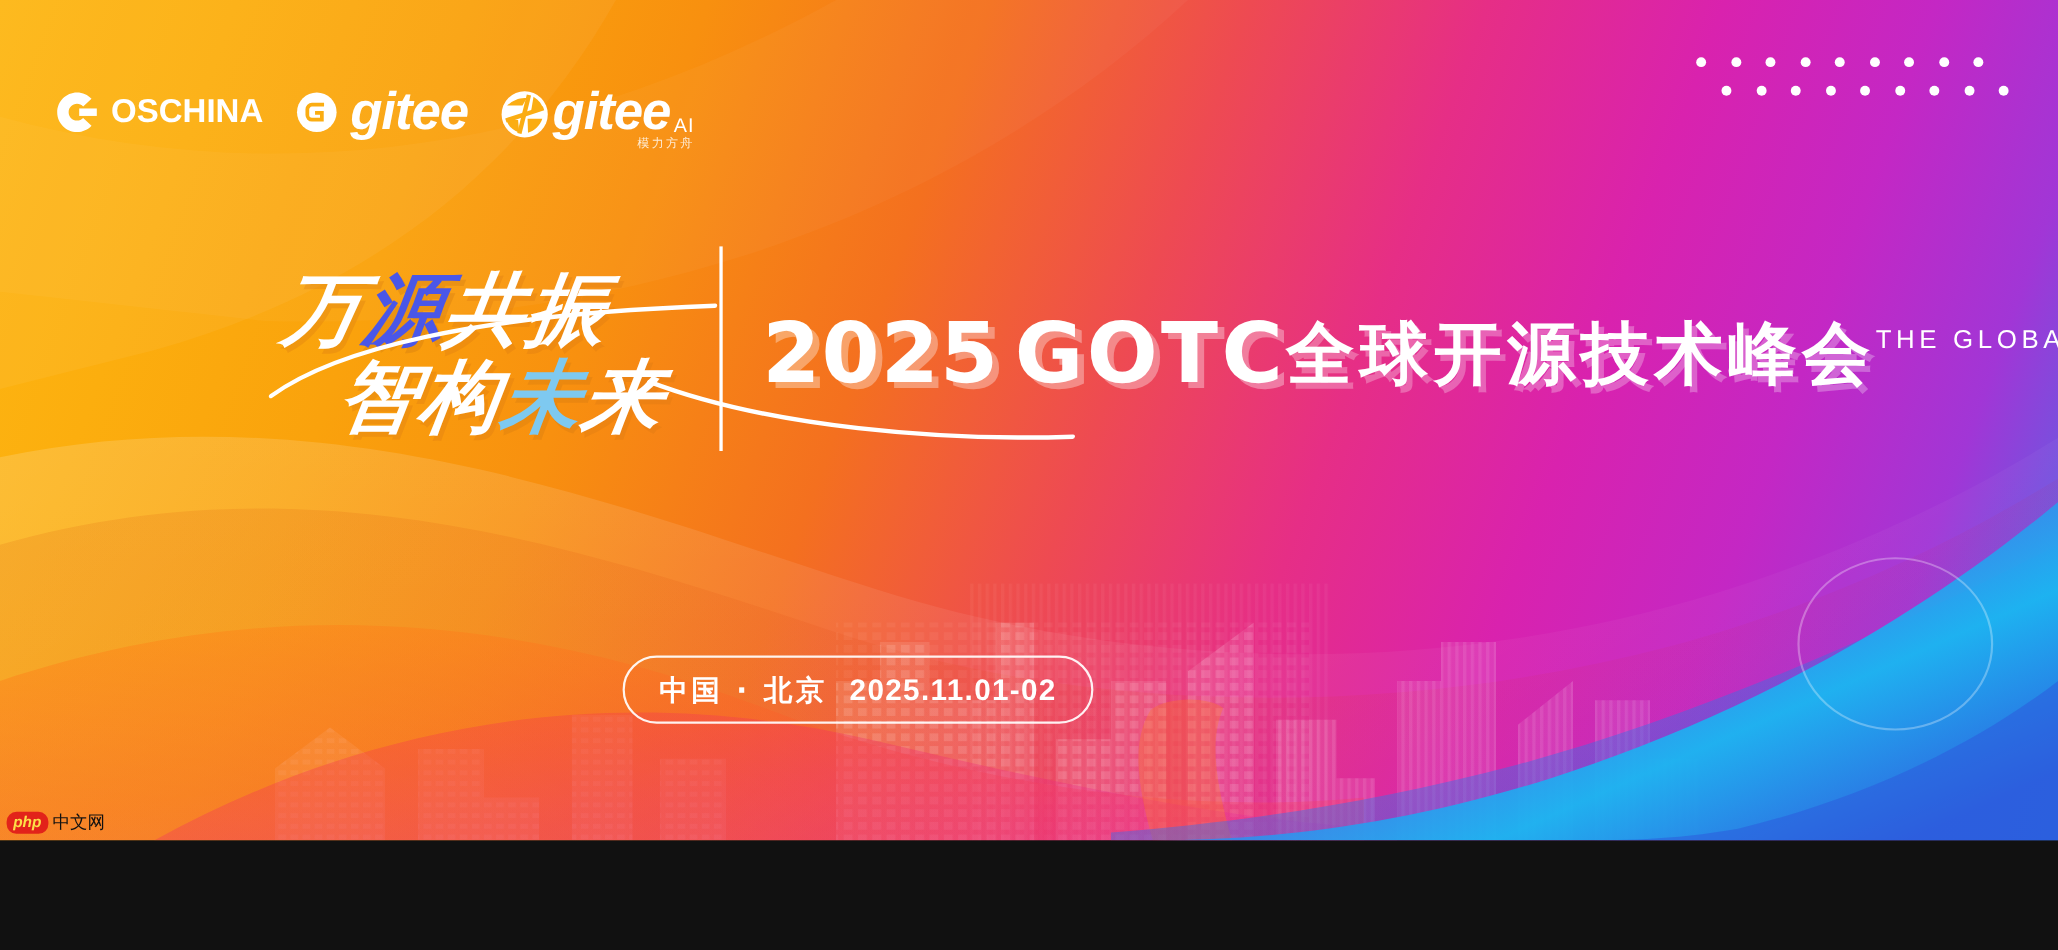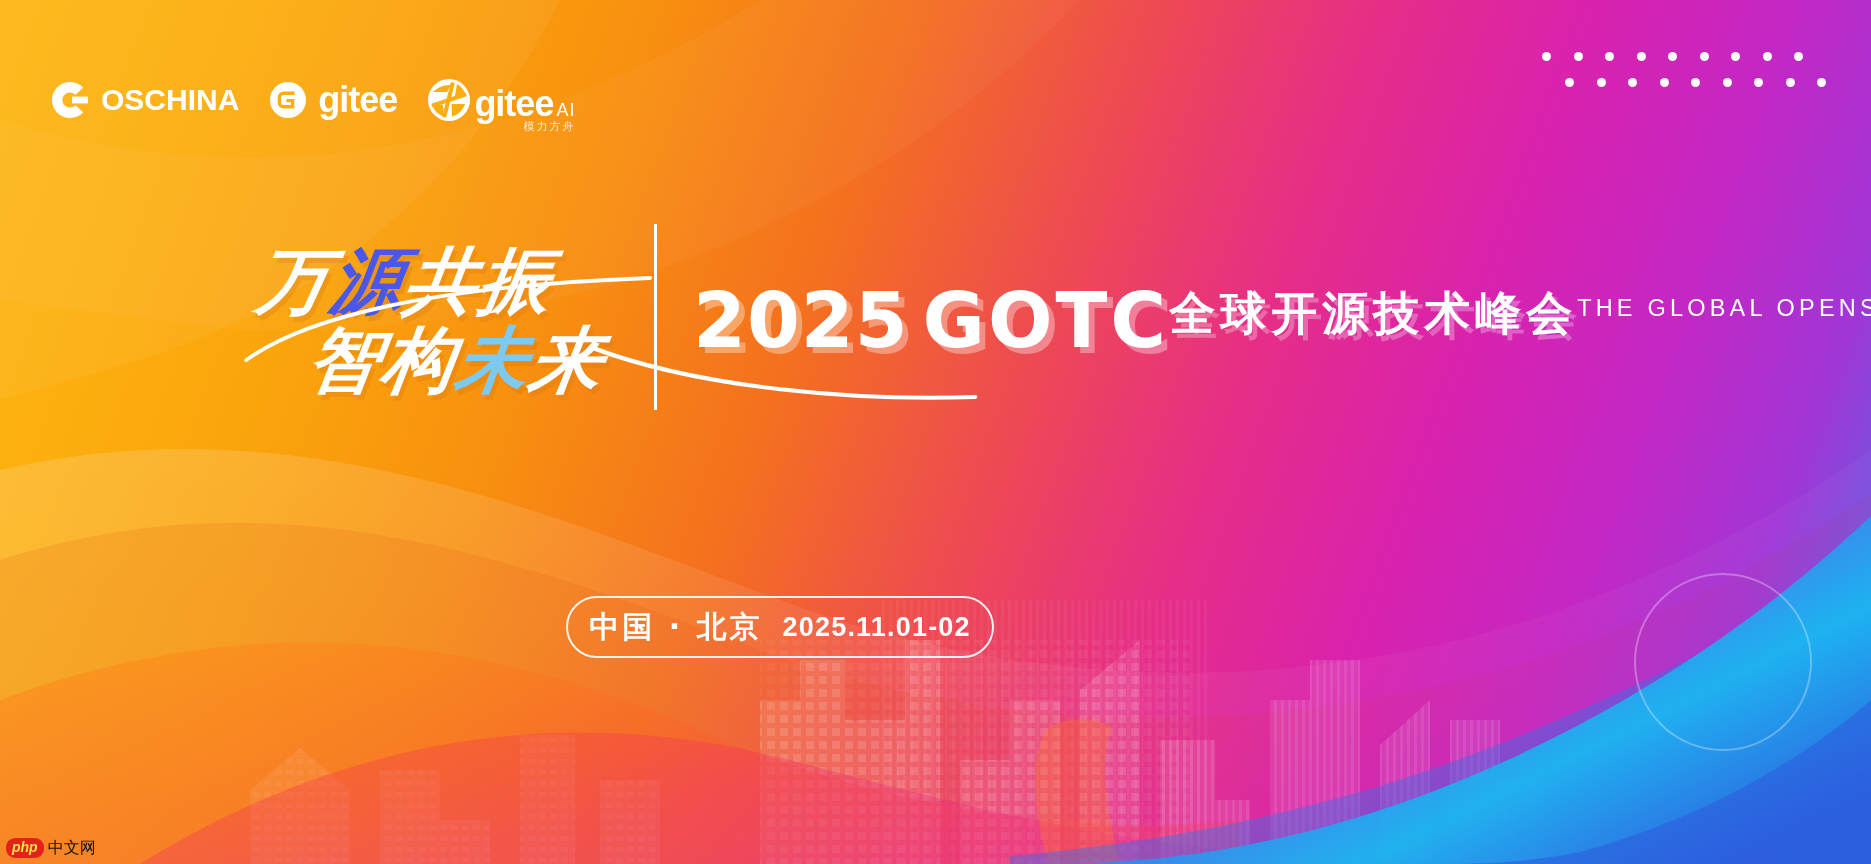--- a/index.html
+++ b/index.html
@@ -1,19 +1,19 @@
 <!DOCTYPE html>
 <html><head>
 <meta charset="utf-8">
 <style>
   html,body{margin:0;padding:0;background:#111;}
   *{box-sizing:border-box;}
   .banner{
     position:relative;
-    width:1871px;height:864px;
+    width:1871px;height:764px;
     overflow:hidden;
     font-family:"Liberation Sans","DejaVu Sans",sans-serif;
     background:
       linear-gradient(110deg,
         #FDB713 0%,
         #FCAE0E 10%,
         #FAA20C 20%,
         #F8900F 30%,
         #F4701F 42%,
         #EE4A52 53%,
@@ -38,21 +38,21 @@
   .logobar{
     position:absolute;top:78px;left:50px;
     display:flex;align-items:center;gap:30px;
   }
   .logo{display:flex;align-items:center;gap:11px;}
   .logo-mark{flex:0 0 auto;display:block;}
   .logo-word{
     color:#fff;font-weight:bold;letter-spacing:.5px;line-height:1;
   }
   .osc-word{font-size:30px;letter-spacing:0px;}
-  .gitee-word{font-size:36px;letter-spacing:-1px;font-weight:bold;}
+  .gitee-word{font-size:48px;letter-spacing:-1px;font-weight:bold;font-style:italic;}
   .giteeai{position:relative;display:flex;align-items:flex-end;gap:3px;}
   .giteeai-sub{
     position:absolute;right:0;bottom:-12px;
     font-size:11px;color:rgba(255,255,255,.82);
     letter-spacing:2px;font-weight:normal;white-space:nowrap;margin-top:14px;
   }
   .ai-mark{font-size:18px;color:#fff;font-weight:300;letter-spacing:1px;line-height:1;padding-bottom:3px;}
 
   
   .lockup{
@@ -98,21 +98,21 @@
     font-weight:bold;
     font-size:76px;line-height:1;
     color:#fff;letter-spacing:1px;
     text-shadow:6px 6px 0 rgba(255,255,255,.34);
     white-space:nowrap;
   }
   .gotc .gword{letter-spacing:3px;margin-left:14px;}
   .cn-sub{
     font-family:"DejaVu Sans","Liberation Sans",sans-serif;
     font-weight:bold;
-    font-size:46px;line-height:1.06;
+    font-size:62px;line-height:1.06;
     color:#fff;letter-spacing:5px;
     margin-top:6px;
     text-shadow:5px 5px 0 rgba(255,255,255,.28);
     white-space:nowrap;
   }
   .en-sub{
     font-size:23.5px;color:#ffffff;
     letter-spacing:4.2px;margin-top:12px;
     font-weight:normal;white-space:nowrap;
   }
@@ -120,21 +120,21 @@
   
   .pill{
     position:absolute;left:566px;top:596px;
     width:428px;height:62px;
     border:2px solid rgba(255,255,255,.92);
     border-radius:34px;
     display:flex;align-items:center;justify-content:center;
     gap:20px;
   }
   .pill-place{
-    color:#fff;font-size:30px;letter-spacing:3px;font-weight:bold;
+    color:#fff;font-size:26px;letter-spacing:3px;font-weight:bold;
     font-family:"DejaVu Sans","Liberation Sans",sans-serif;
   }
   .pill-date{
     color:#fff;font-size:27px;letter-spacing:1.2px;font-weight:bold;text-align:center;
   }
 
   
   .watermark{
     position:absolute;left:6px;bottom:6px;
     display:flex;align-items:center;gap:4px;

